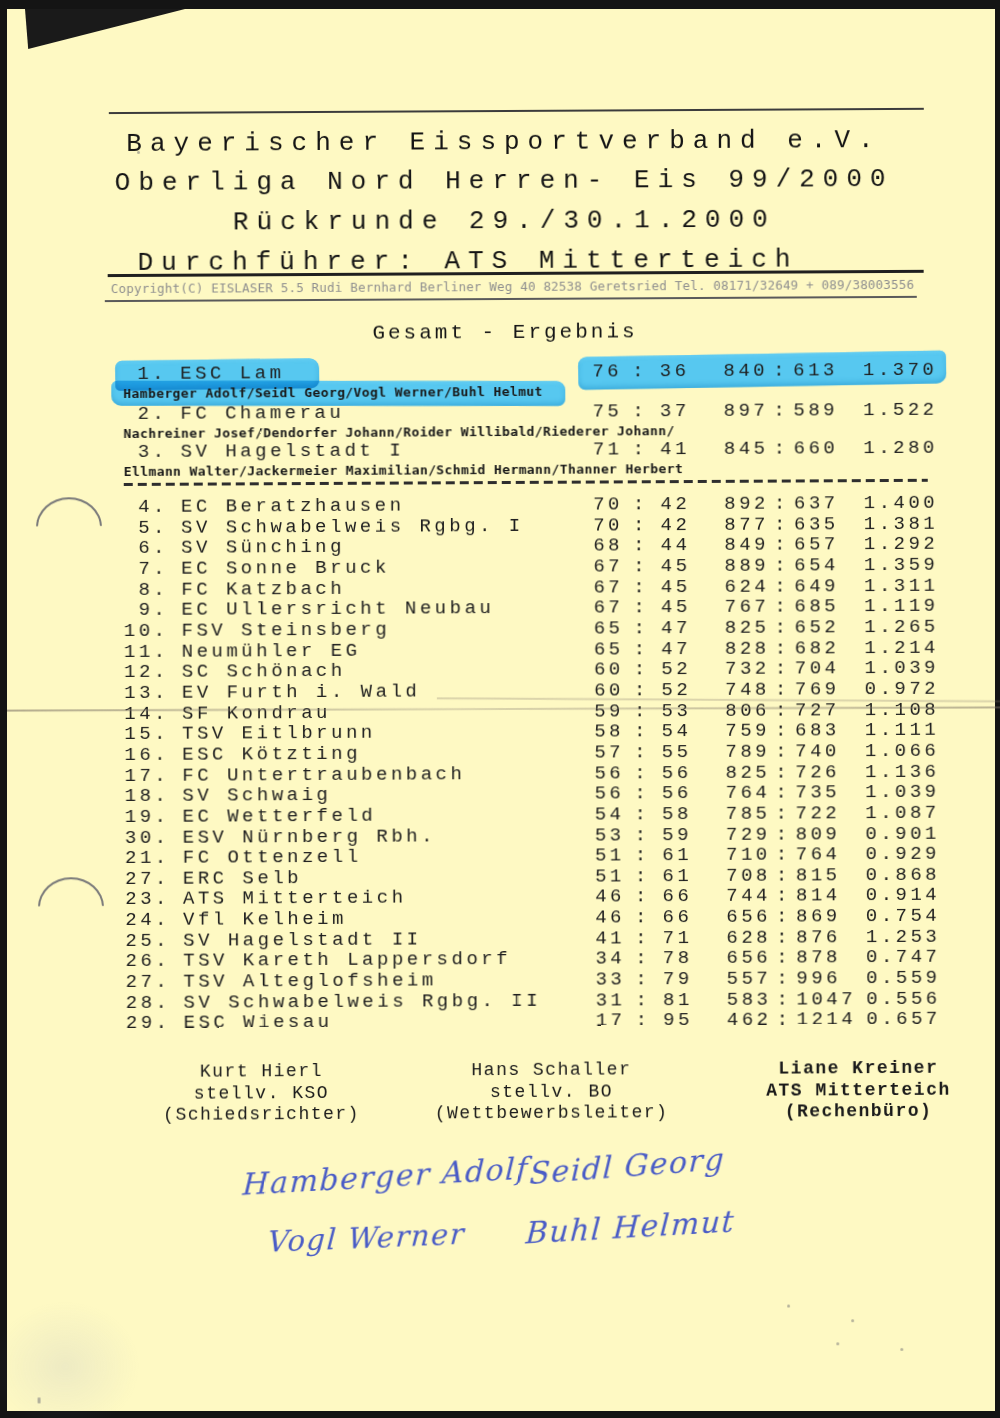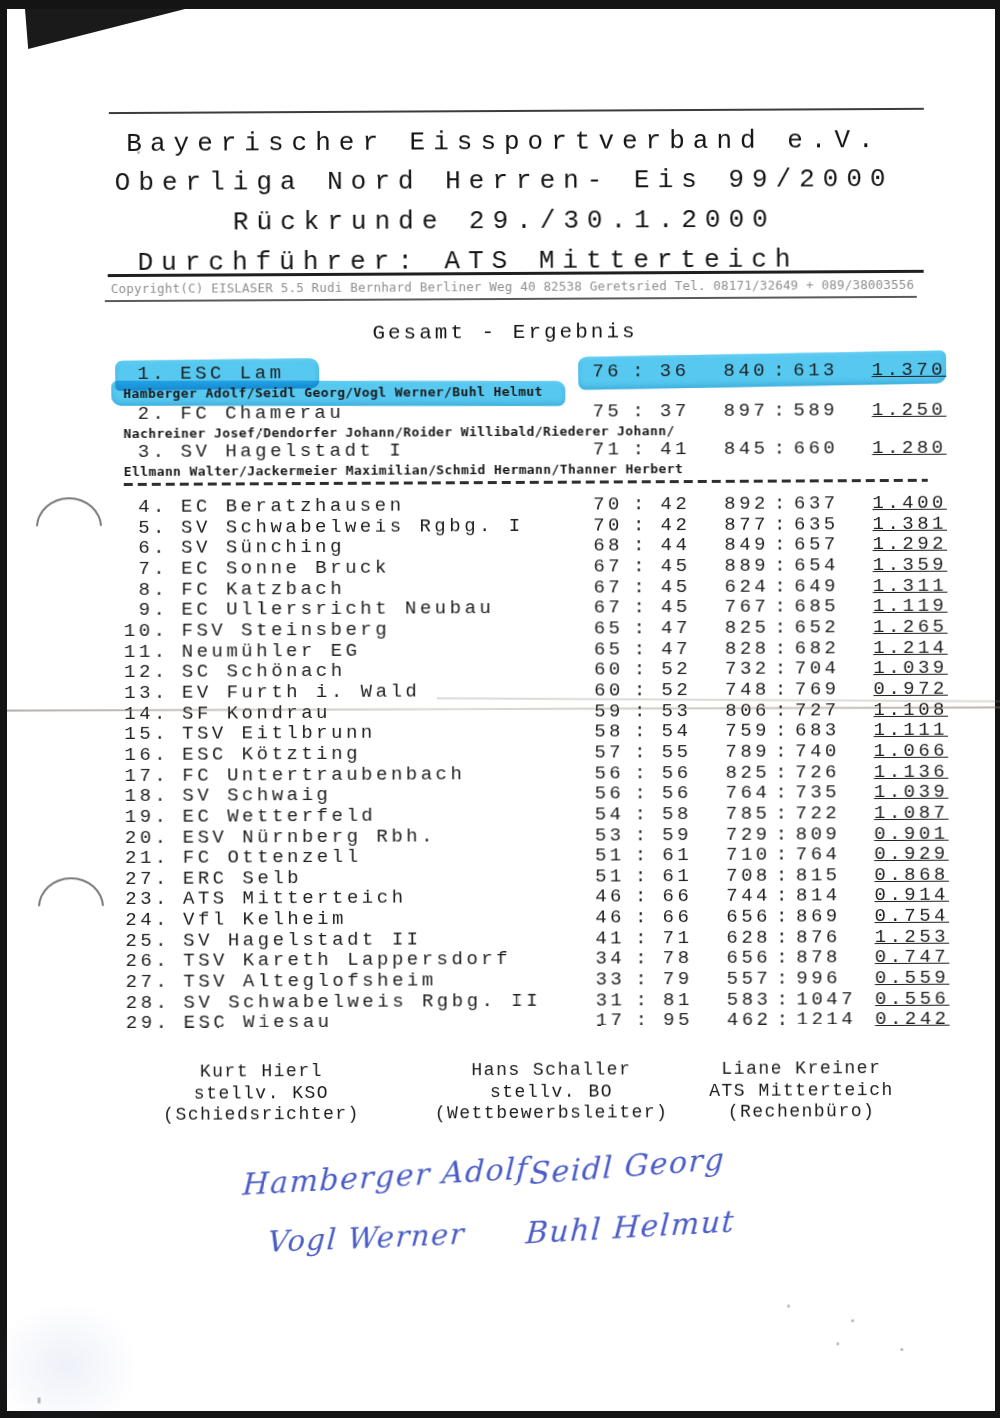--- a/index.html
+++ b/index.html
@@ -5,21 +5,21 @@
   html,body{margin:0;padding:0;}
   body{
     width:1000px;height:1418px;
     background:#141414;
     overflow:hidden;
     font-family:"Liberation Mono", monospace;
     position:relative;
   }
   .page{
     position:absolute;left:7px;top:9px;right:5px;bottom:7px;
-    background:#ffffff;
+    background:#fef9c3;
   }
   .corner-fold{
     position:absolute;left:18px;top:0;width:160px;height:40px;
     background:#1a1a1a;
     clip-path:polygon(0 0,100% 0,2% 100%);
   }
   .content{
     position:absolute;left:0;top:0;width:1000px;height:1418px;
     transform:rotate(-0.3deg);transform-origin:50% 50%;
     color:#1c1c1c;
@@ -64,21 +64,21 @@
   }
   .c-rank{width:162px;text-align:right;}
   .c-name{margin-left:13px;width:398px;text-align:left;}
   .c-num{display:inline-block;}
   .c-w{width:44px;text-align:right;}
   .c-colon{width:35px;text-align:center;}
   .c-l{width:35px;text-align:center;}
   .c-gf{width:76px;text-align:right;}
   .c-colon2{width:25px;}
   .c-ga{width:61px;text-align:left;}
-  .c-q{width:92px;text-align:right;text-decoration:underline;}
+  .c-q{width:92px;text-align:center;}
 
   .toprow{position:absolute;left:0;width:1000px;}
   .players{
     padding-left:118px;margin-top:1px;
     font-family:"DejaVu Sans Mono", monospace;
     font-size:13px;font-weight:bold;letter-spacing:0.4px;
     color:#191919;white-space:nowrap;line-height:15px;
   }
   #top-rows{position:absolute;left:0;top:0;width:1000px;}
   #rest-rows{position:absolute;left:0;top:486px;width:1000px;}
@@ -88,21 +88,21 @@
     background:repeating-linear-gradient(90deg,#2e2e2e 0 9px,transparent 9px 14px);
   }
 
   
   .official{
     position:absolute;top:1051px;text-align:center;
     font-size:18px;letter-spacing:1.5px;line-height:21.5px;color:#1a1a1a;white-space:nowrap;
   }
   .off1{left:100px;width:305px;}
   .off2{left:395px;width:295px;}
-  .off3{left:650px;width:285px;}
+  .off3{left:707px;width:285px;font-weight:bold;}
 
   
   .sig{
     position:absolute;
     font-family:"DejaVu Serif", serif;font-style:italic;
     color:#4a5cc6;white-space:nowrap;line-height:1;
     letter-spacing:1.5px;
   }
   .sig1{left:233px;top:1152px;font-size:30px;transform:rotate(-3deg) skewX(-6deg);}
   .sig2{left:520px;top:1143px;font-size:30px;transform:rotate(-4deg) skewX(-7deg);}
@@ -166,21 +166,21 @@
         <div class="toprow" style="top: 393px;">
           <div class="trow">
             <span class="c-rank">2.</span>
             <span class="c-name">FC Chamerau</span>
             <span class="c-num c-w">75</span>
             <span class="c-colon">:</span>
             <span class="c-num c-l">37</span>
             <span class="c-num c-gf">897</span>
             <span class="c-colon c-colon2">:</span>
             <span class="c-num c-ga">589</span>
-            <span class="c-num c-q">1.250</span>
+            <span class="c-num c-q">1.522</span>
           </div>
           <div class="players">Nachreiner Josef/Dendorfer Johann/Roider Willibald/Riederer Johann/</div>
         </div>
         <div class="toprow" style="top: 431px;">
           <div class="trow">
             <span class="c-rank">3.</span>
             <span class="c-name">SV Hagelstadt I</span>
             <span class="c-num c-w">71</span>
             <span class="c-colon">:</span>
             <span class="c-num c-l">41</span>
@@ -364,21 +364,21 @@
           <span class="c-name">EC Wetterfeld</span>
           <span class="c-num c-w">54</span>
           <span class="c-colon">:</span>
           <span class="c-num c-l">58</span>
           <span class="c-num c-gf">785</span>
           <span class="c-colon c-colon2">:</span>
           <span class="c-num c-ga">722</span>
           <span class="c-num c-q">1.087</span>
         </div>
         <div class="trow">
-          <span class="c-rank">20.</span>
+          <span class="c-rank">30.</span>
           <span class="c-name">ESV Nürnberg Rbh.</span>
           <span class="c-num c-w">53</span>
           <span class="c-colon">:</span>
           <span class="c-num c-l">59</span>
           <span class="c-num c-gf">729</span>
           <span class="c-colon c-colon2">:</span>
           <span class="c-num c-ga">809</span>
           <span class="c-num c-q">0.901</span>
         </div>
         <div class="trow">
@@ -471,21 +471,21 @@
         </div>
         <div class="trow">
           <span class="c-rank">29.</span>
           <span class="c-name">ESC Wiesau</span>
           <span class="c-num c-w">17</span>
           <span class="c-colon">:</span>
           <span class="c-num c-l">95</span>
           <span class="c-num c-gf">462</span>
           <span class="c-colon c-colon2">:</span>
           <span class="c-num c-ga">1214</span>
-          <span class="c-num c-q">0.242</span>
+          <span class="c-num c-q">0.657</span>
         </div>
       </div>
 
     <div class="official off1">
       <div>Kurt Hierl</div>
       <div>stellv. KSO</div>
       <div>(Schiedsrichter)</div>
     </div>
     <div class="official off2">
       <div>Hans Schaller</div>

